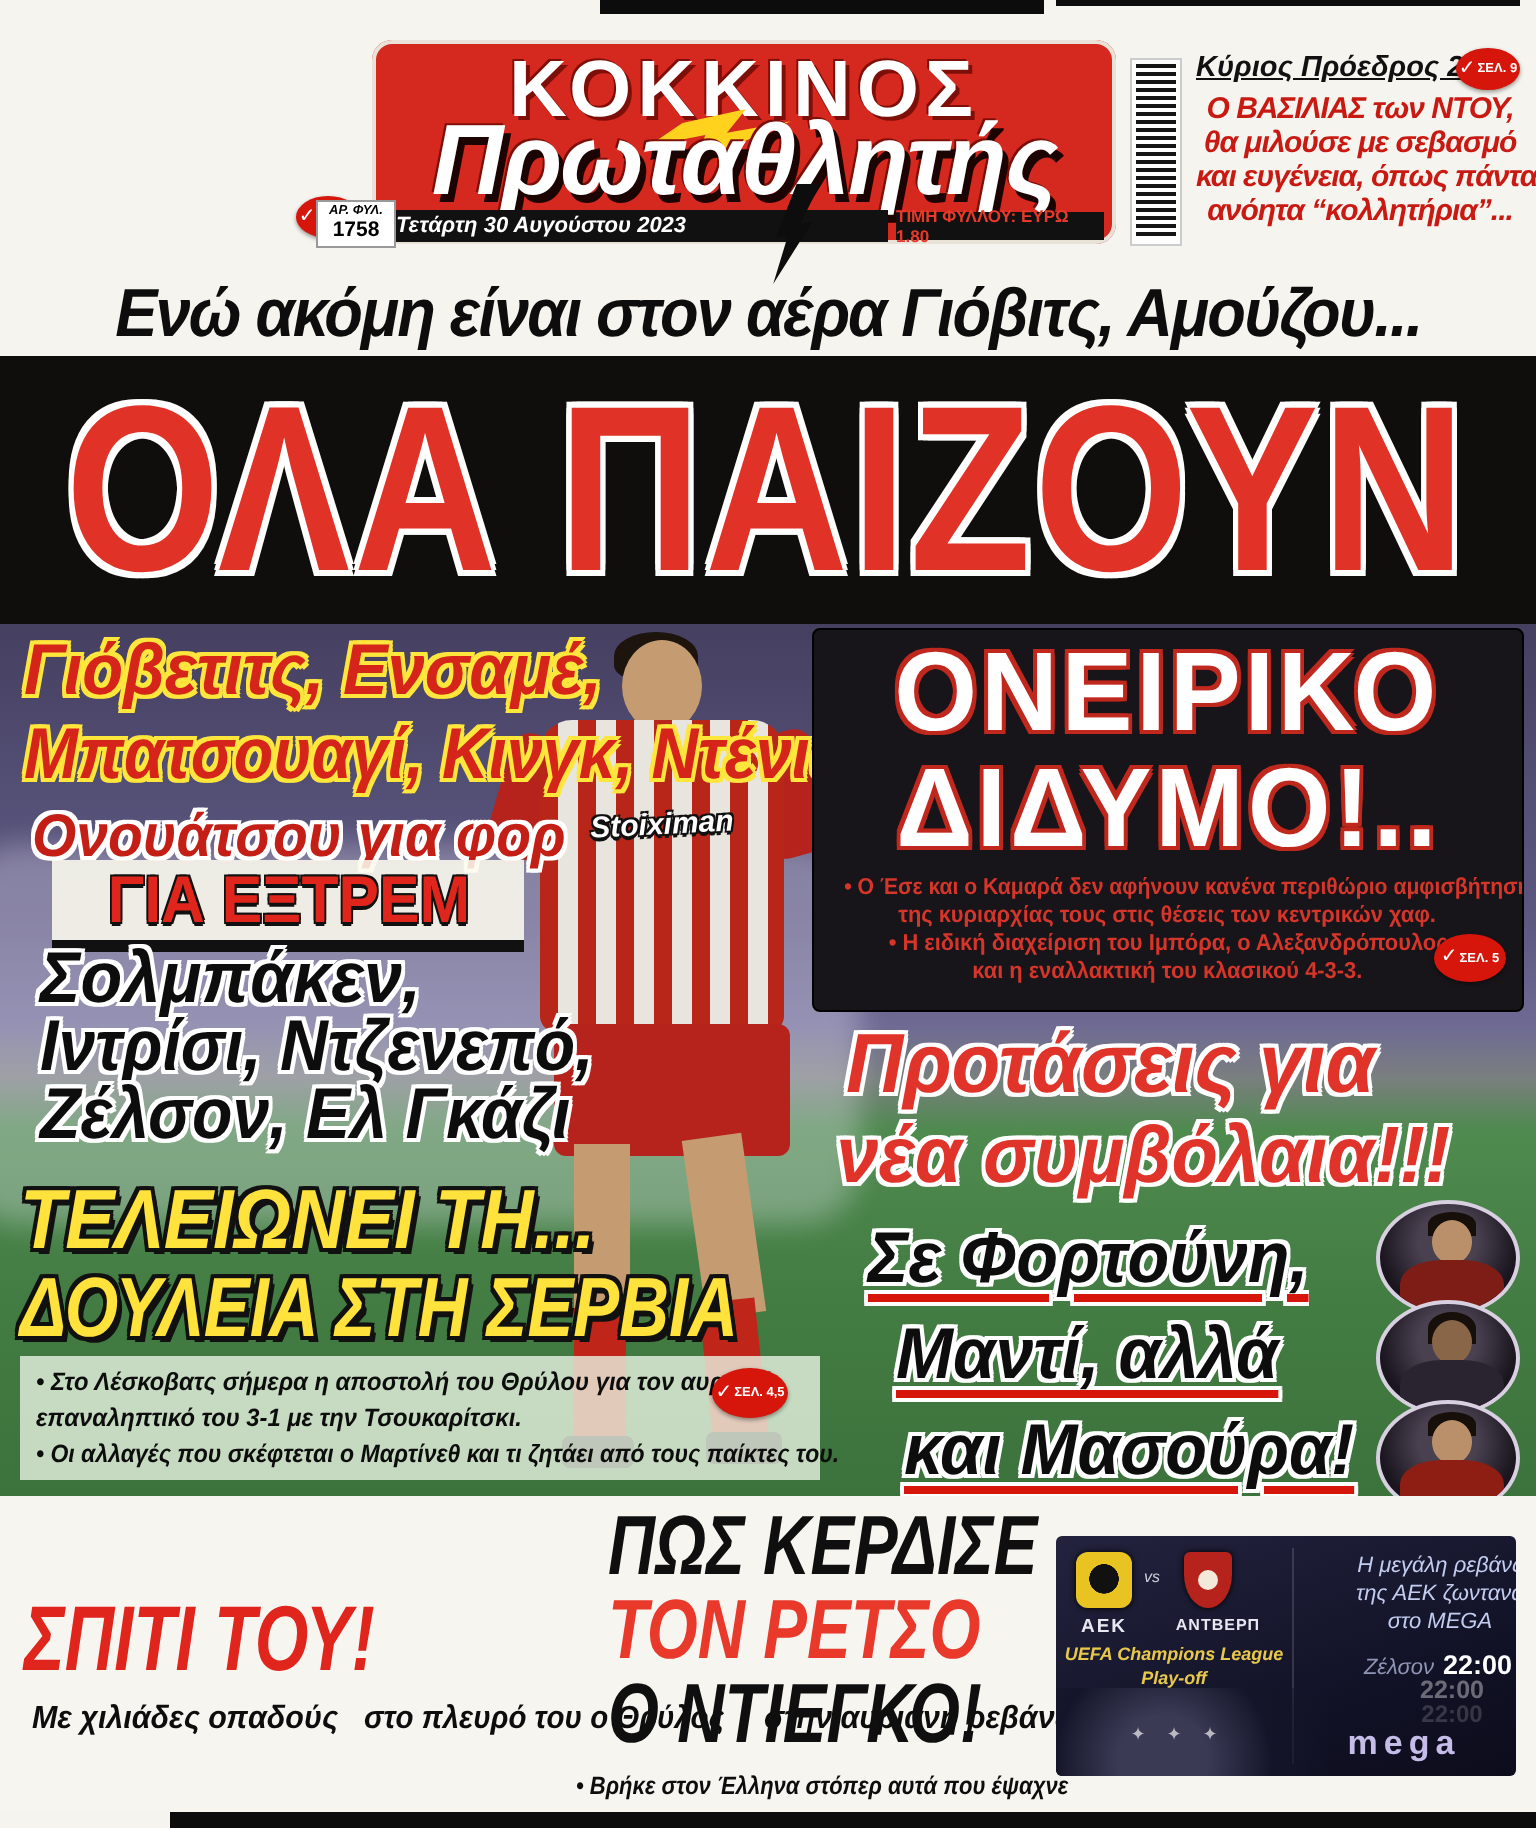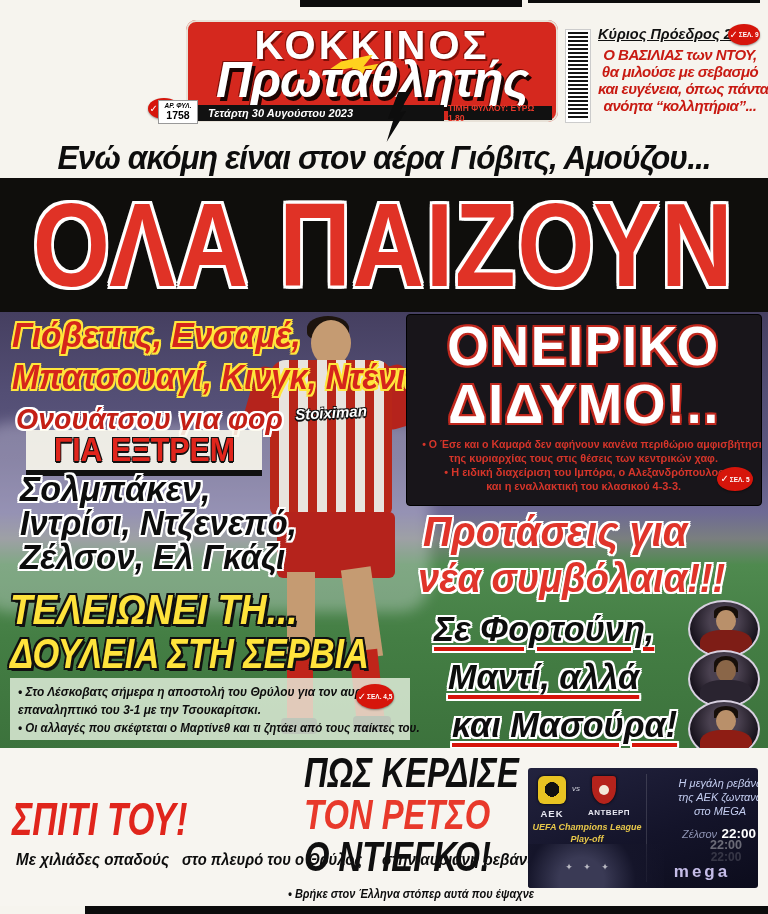--- a/index.html
+++ b/index.html
@@ -19,21 +19,21 @@
   .badge { background:#d6150b; border-radius:50%; color:#fff; display:flex; align-items:center; justify-content:center; gap:1px; box-shadow:0 1px 2px rgba(0,0,0,.4); }
   .badge .chk { font-size:10px; line-height:10px; font-weight:bold; }
   .badge .lbl { font-size:6.5px; font-weight:bold; letter-spacing:0; }
   .scan { background:#0c0c0c; }
   
   .masthead { left:186px; top:20px; width:372px; height:102px; background:#d5281e; border-radius:10px; box-shadow:0 0 0 2px #e8e2d8 inset; }
   .brand-top { width:100%; top:3px; text-align:center; font-size:40px; font-weight:bold; color:#fff; letter-spacing:3px; text-shadow:2px 2px 0 #7d0f08, -1px -1px 0 #7d0f08; }
   .brand-main { width:100%; top:31px; text-align:center; font-size:50px; font-weight:bold; font-style:italic; color:#fff; letter-spacing:-1px; text-shadow:3px 4px 0 #1c0402,-1px -1px 0 #7d0f08; z-index:3; }
   .bolt { clip-path:polygon(0% 55%,40% 45%,30% 100%,100% 35%,55% 45%,70% 0%,25% 15%); background:#ffd21e; z-index:2; }
   .bolt2 { clip-path:polygon(55% 0,100% 0,62% 40%,85% 38%,10% 100%,38% 52%,15% 54%); background:#0d0d0d; z-index:5; }
-  .date-strip { background:#111; color:#fff; font-size:11px; font-weight:bold; font-style:italic; display:flex; align-items:center; padding-left:10px; z-index:4; }
+  .date-strip { background:#111; color:#fff; font-size:11px; font-weight:bold; font-style:italic; display:flex; align-items:center; z-index:4; }
   .price-strip { background:#111; color:#e8392b; font-size:8.5px; font-weight:bold; display:flex; align-items:center; justify-content:center; z-index:4; }
   .issue-box { background:#fff; border:1px solid #999; text-align:center; z-index:6; line-height:1; padding-top:2px; }
   .barcode { background:repeating-linear-gradient(180deg,#141414 0 2px,#fff 2px 4px); border:2px solid #fff; outline:1px solid #ccc; }
   
   .photo-mid { left:0; top:312px; width:768px; height:436px;
     background:linear-gradient(180deg,#453f60 0%,#534e74 18%,#5d5880 34%,#6e6a94 46%,#7a7f7f 52%,#4f8a4f 58%,#447e44 75%,#3c723c 100%); overflow:hidden; }
   .haze { background:rgba(242,240,255,.30); filter:blur(7px); border-radius:30px; }
   .strip-note { background:rgba(233,244,226,.80); }
   .jersey { background:repeating-linear-gradient(90deg,#b82619 0 9px,#e8e4de 9px 19px); border-radius:16px 16px 8px 8px; }
   .skin { background:#c59b72; }

